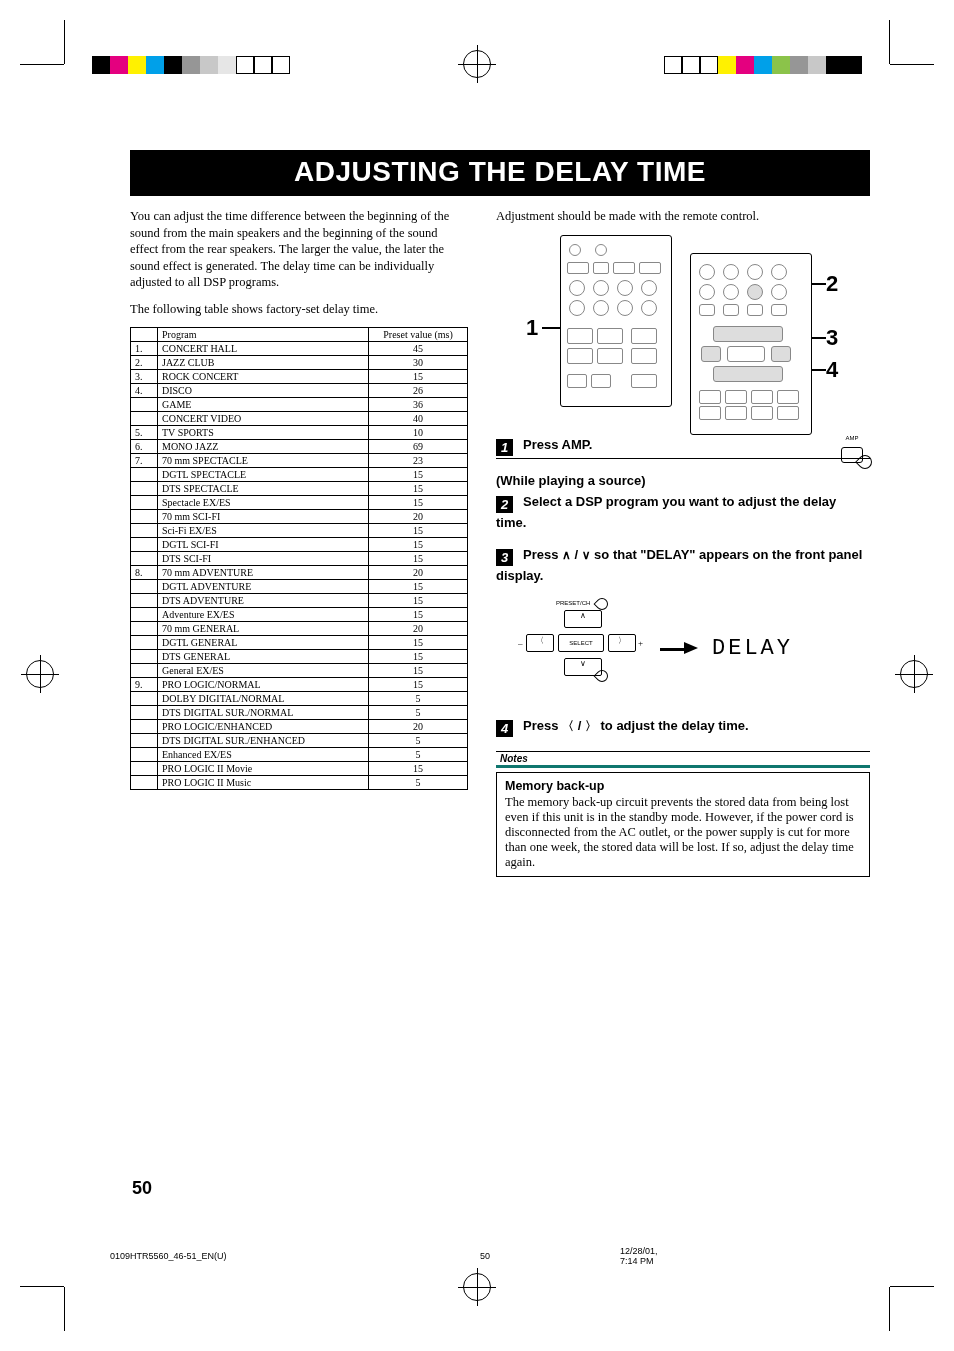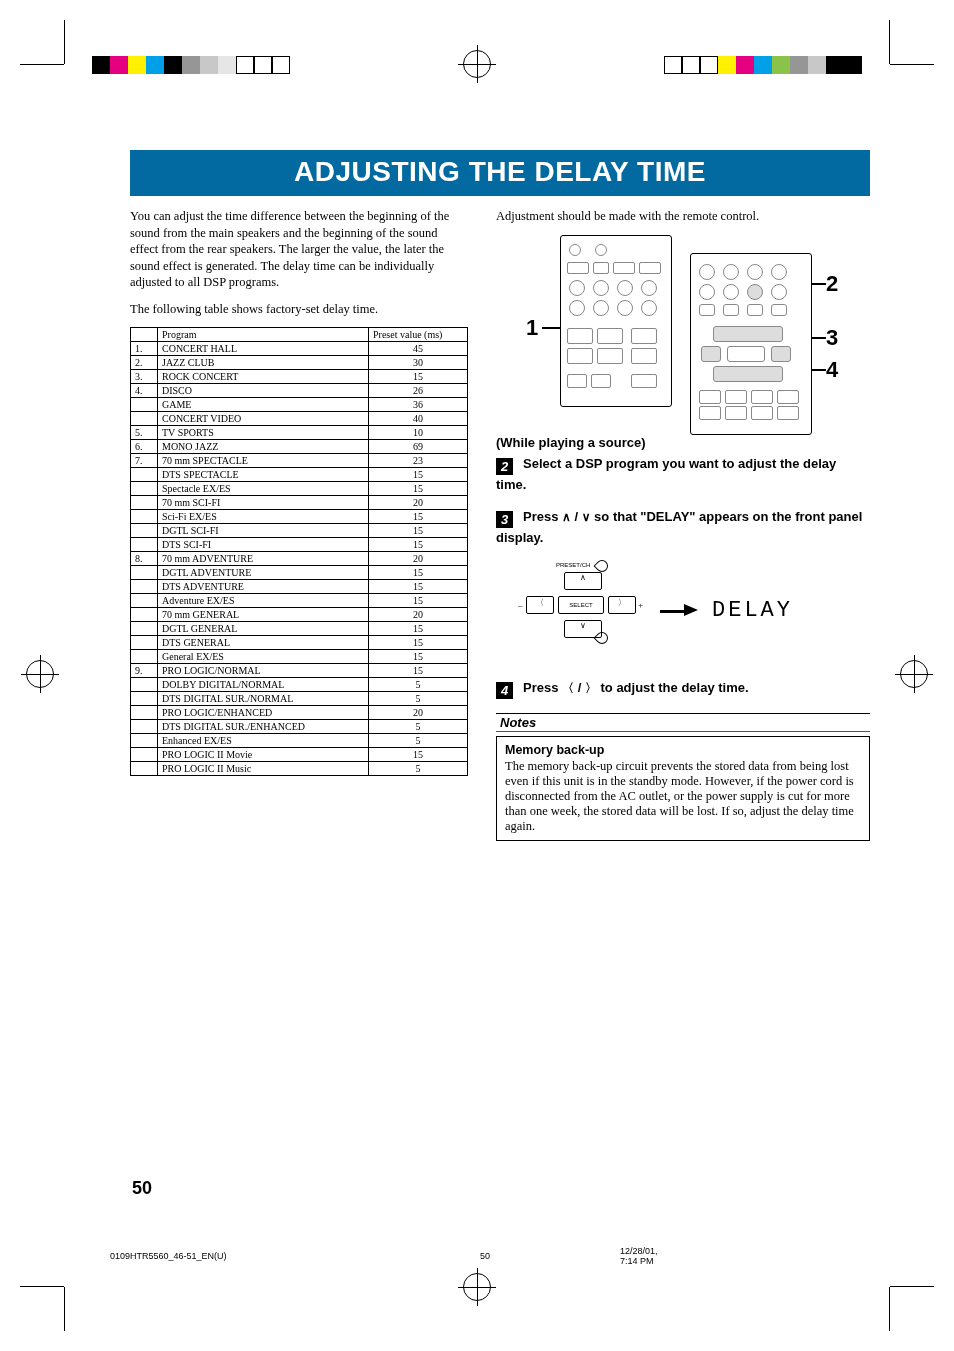--- a/index.html
+++ b/index.html
@@ -45,21 +45,21 @@
   .reg:after  { top:50%; left:-6px; right:-6px; height:1px; margin-top:-.5px;}
 
   
   .page {
     position: absolute;
     left: 130px;
     top: 150px;
     width: 740px;
   }
   .titlebar {
-    background:#0369a1;
+    background:#000000;
     color:#fff;
     font-family: Arial, Helvetica, sans-serif;
     font-weight: bold;
     font-size: 28px;
     text-align: center;
     padding: 6px 0 8px;
     letter-spacing: .5px;
     margin-bottom: 12px;
   }
   .cols { display:flex; gap:28px;margin-top:11px; }
@@ -73,21 +73,21 @@
     font-size:10px;
   }
   table.delay th, table.delay td {
     border:1px solid #000;
     padding:1px 4px;
     vertical-align:top;
   }
   table.delay th { font-weight:normal; text-align:left; }
   table.delay td.idx { width:18px; text-align:left; }
   table.delay td.val { width:90px; text-align:center; }
-  table.delay th.val { }
+  table.delay th.val { text-align:center; }
 
   
   .remotewrap {
     position:relative;
     height:190px;
     margin: 6px 0 10px 24px;
   }
   .remote {
     position:absolute;
     border:1px solid #000;
@@ -168,22 +168,22 @@
   .arrowr:after {
     content:"";display:inline-block;width:0;height:0;
     border-left:14px solid #000;border-top:6px solid transparent;border-bottom:6px solid transparent;
   }
   .arrowr:before {
     content:"";display:inline-block;width:24px;height:3px;background:#000;vertical-align:3px;
   }
 
   .notes-hd {
     font-family:Arial,sans-serif;font-style:italic;font-weight:bold;
-    font-size:13px;
-    border-top:1px solid #000;border-bottom:1px solid #0f766e;
+    font-size:10px;
+    border-top:1px solid #000;border-bottom:3px solid #0f766e;
     padding:1px 4px; margin:10px 0 4px;
   }
   ul.notes { margin:0 0 10px 14px; padding:0; font-size:12px; }
   ul.notes li { margin-bottom:2px; }
 
   .membox {
     border:1px solid #000;
     padding:6px 8px;
     font-size:12.5px;
   }
@@ -316,20 +316,25 @@
               <td>MONO JAZZ</td>
               <td class="val">69</td>
             </tr>
             <tr>
               <td class="idx">7.</td>
               <td>70 mm SPECTACLE</td>
               <td class="val">23</td>
             </tr>
             <tr>
               <td class="idx"></td>
+              <td>DGTL SPECTACLE</td>
+              <td class="val">15</td>
+            </tr>
+            <tr>
+              <td class="idx"></td>
               <td>DTS SPECTACLE</td>
               <td class="val">15</td>
             </tr>
             <tr>
               <td class="idx"></td>
               <td>Spectacle EX/ES</td>
               <td class="val">15</td>
             </tr>
             <tr>
               <td class="idx"></td>
@@ -500,20 +505,30 @@
         <span class="callnum" style="left:6px;  top:80px;">1</span>
         <div class="callline" style="left:22px;top:92px;width:18px;height:2px;"></div>
         <span class="callnum" style="left:306px;top:36px;">2</span>
         <div class="callline" style="left:292px;top:48px;width:14px;height:2px;"></div>
         <span class="callnum" style="left:306px;top:90px;">3</span>
         <div class="callline" style="left:292px;top:102px;width:14px;height:2px;"></div>
         <span class="callnum" style="left:306px;top:122px;">4</span>
         <div class="callline" style="left:292px;top:134px;width:14px;height:2px;"></div>
       </div>
 
+      <div class="steprow">
+        <span class="stepnum">1</span>
+        <span class="steptxt">Press AMP.</span>
+        <div class="ampicon">
+          <div style="font-size:6px;font-family:Arial;text-align:center">AMP</div>
+          <div class="btn"></div>
+          <div class="hand"></div>
+        </div>
+        <hr class="steprule">
+      </div>
 
       <div class="steptxt" style="margin-bottom:4px;">(While playing a source)</div>
 
       <div class="steprow">
         <span class="stepnum">2</span>
         <span class="steptxt">Select a DSP program you want to adjust the delay time.</span>
       </div>
 
       <div class="steprow">
         <span class="stepnum">3</span>

